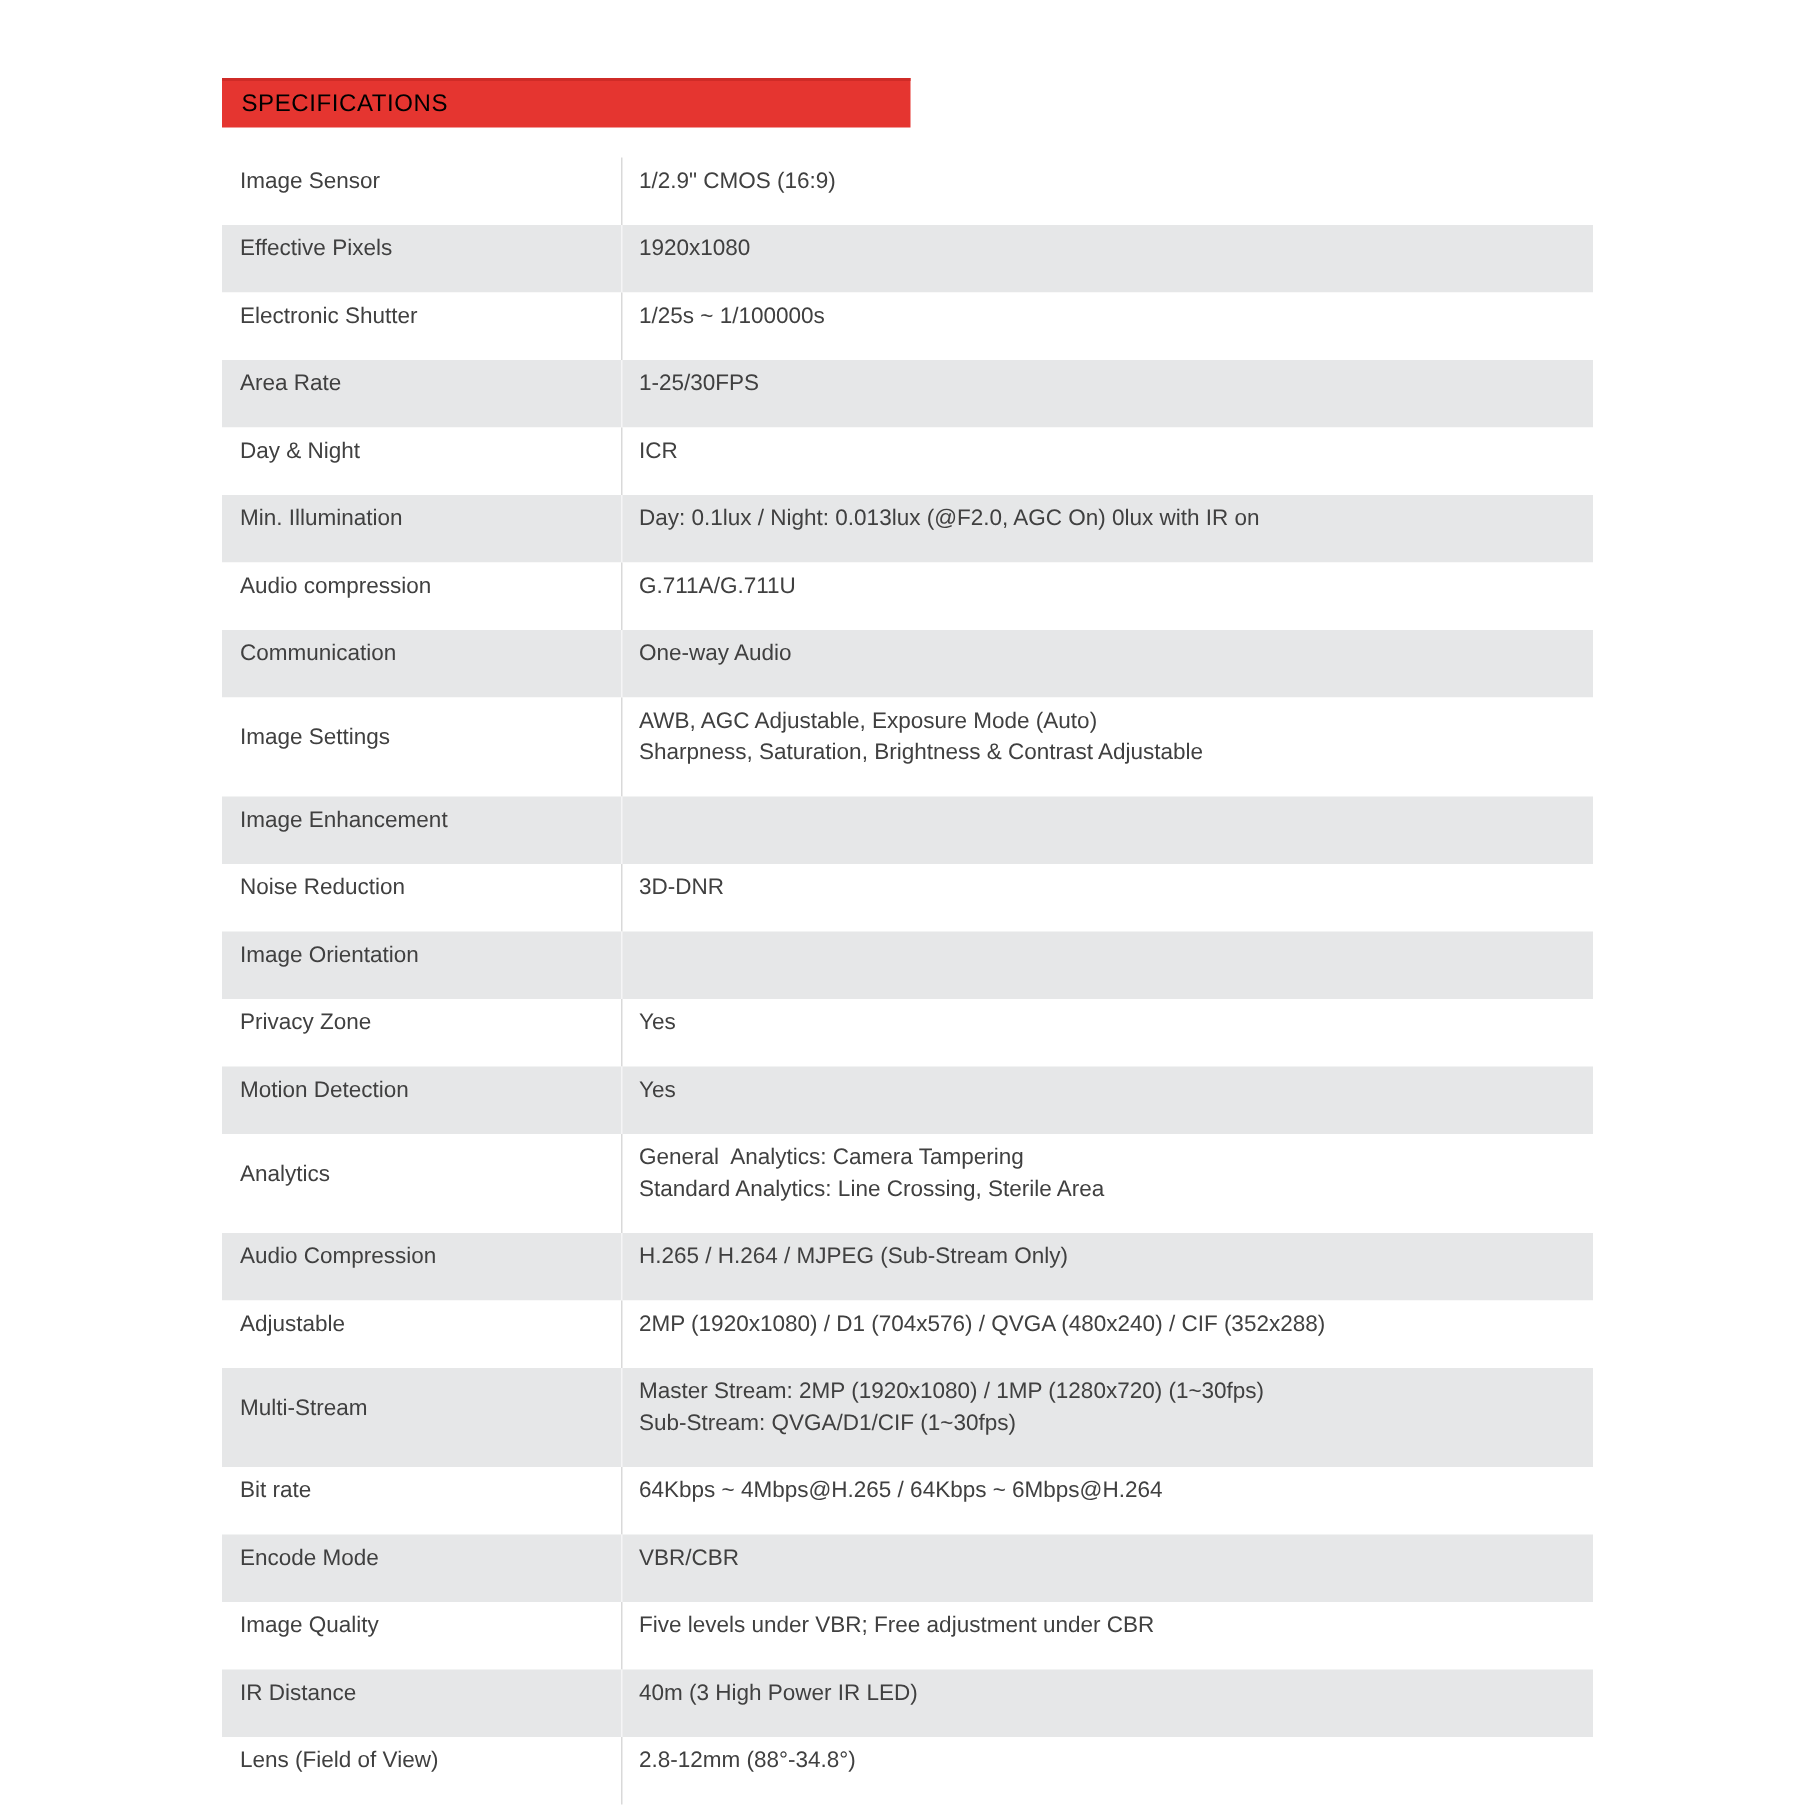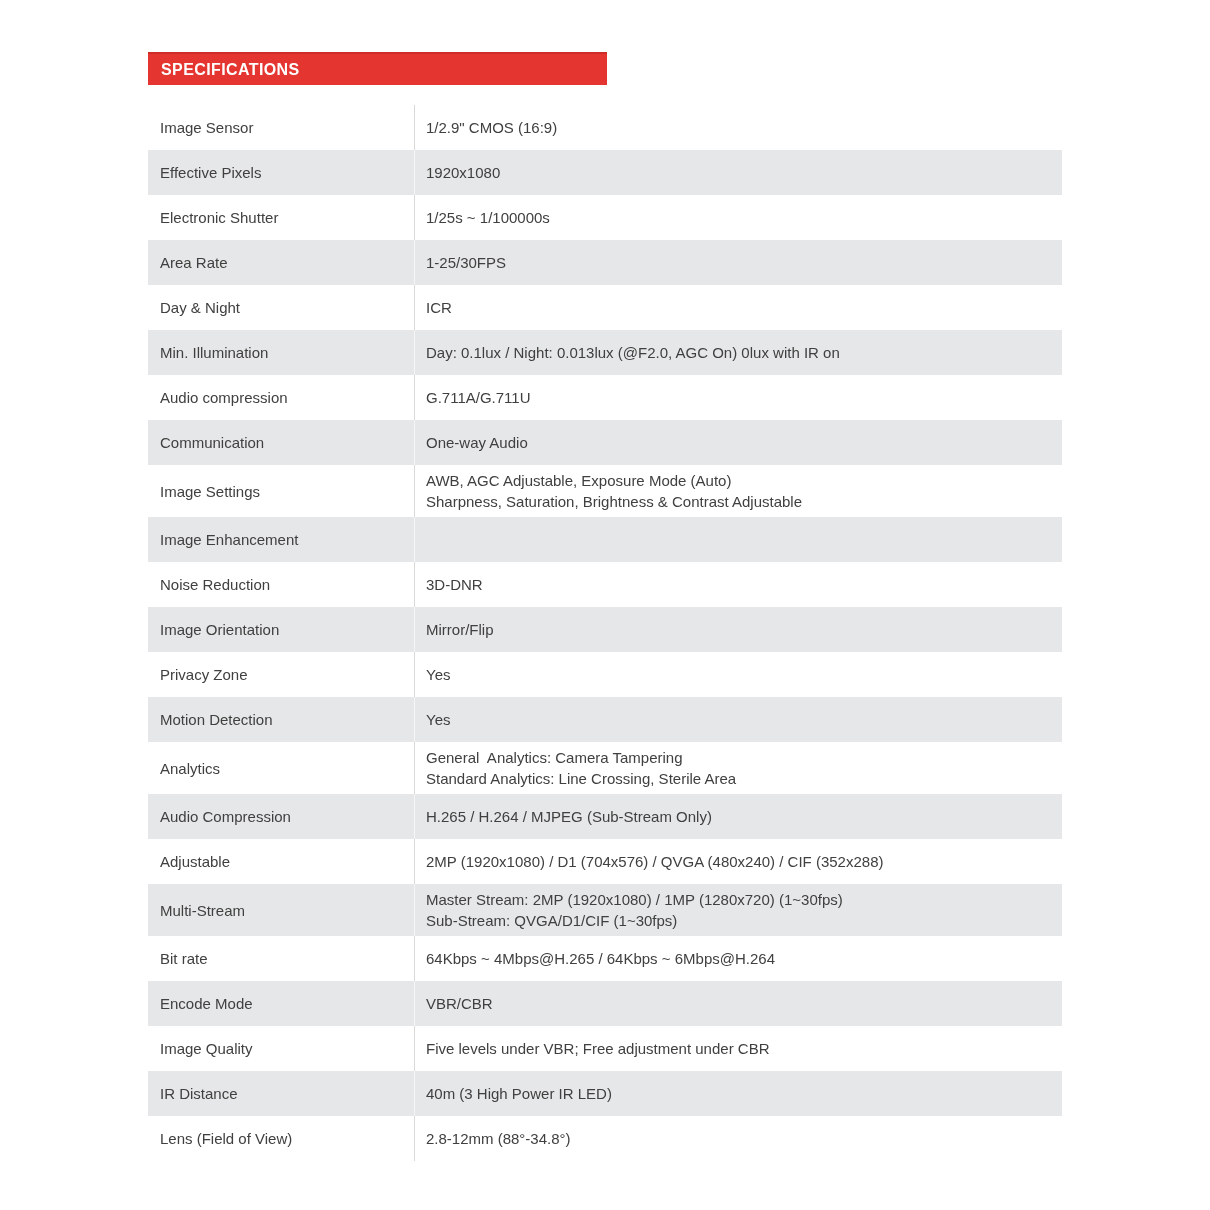--- a/index.html
+++ b/index.html
@@ -15,23 +15,23 @@
     position: absolute;
     left: 148px;
     top: 52px;
     width: 914px;
   }
   .banner {
     width: 446px;
     height: 31px;
     background: var(--accent, #e53530);
     border-top: 2px solid var(--accent-dark, #cf2b27);
-    color: #ffffff;
+    color: #000000;
     font-size: 16px;
-    font-weight: bold;
+    font-weight: normal;
     letter-spacing: 0.4px;
     line-height: 31px;
     padding-left: 13px;
   }
   .spec-table {
     margin-top: 20px;
     width: 914px;
   }
   .row {
     display: flex;
@@ -39,21 +39,21 @@
     min-height: 45px;
     background: #ffffff;
   }
   .row:nth-child(even) {
     background: var(--row-alt, #e6e7e8);
   }
   .cell {
     display: flex;
     align-items: center;
     padding-top: 5px;
-    padding-bottom: 5px;
+    padding-bottom: 19px;
     color: var(--text, #404040);
     font-size: 15px;
     line-height: 21px;
   }
   .cell.label {
     width: 254px;
     padding-left: 12px;
     border-right: 1px solid #d9d9d9;
     flex-shrink: 0;
   }
@@ -124,21 +124,20 @@
     <div class="cell label">Image Enhancement</div>
   </div>
 
   <div class="row">
     <div class="cell label">Noise Reduction</div>
     <div class="cell value">3D-DNR</div>
   </div>
 
   <div class="row">
     <div class="cell label">Image Orientation</div>
-    <div class="cell value">Mirror/Flip</div>
   </div>
 
   <div class="row">
     <div class="cell label">Privacy Zone</div>
     <div class="cell value">Yes</div>
   </div>
 
   <div class="row">
     <div class="cell label">Motion Detection</div>
     <div class="cell value">Yes</div>

